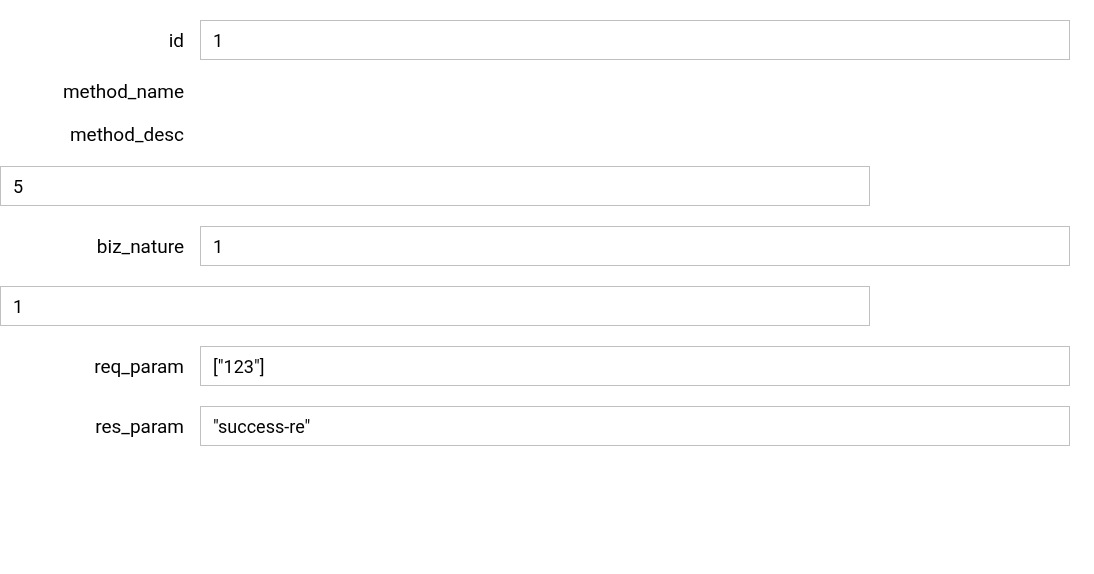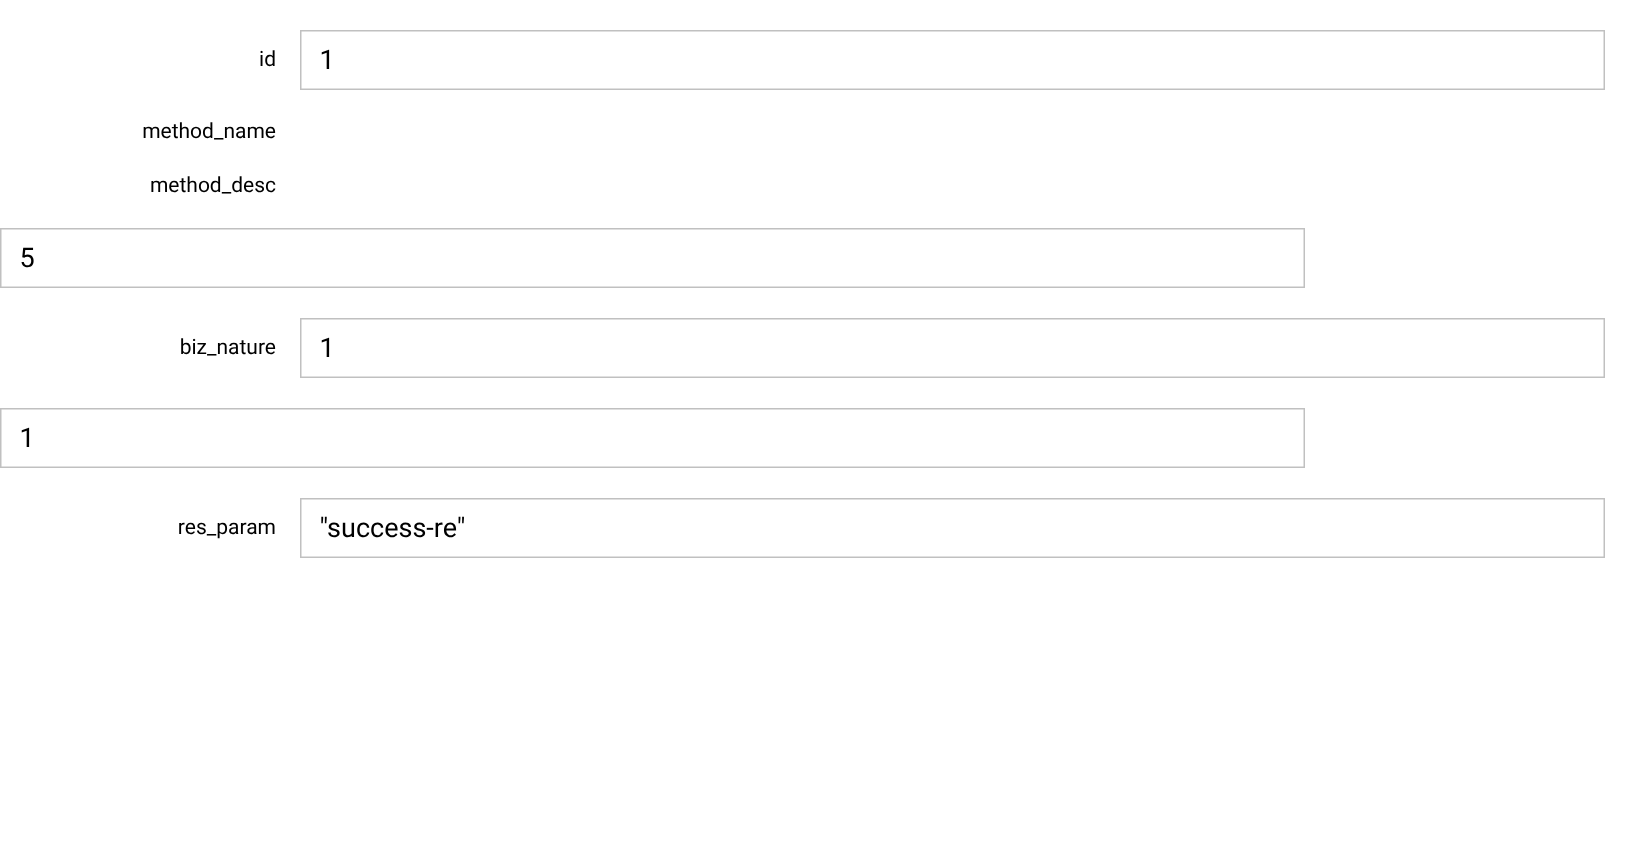--- a/index.html
+++ b/index.html
@@ -19,21 +19,21 @@
     }
     .form-row {
       display: flex;
       align-items: center;
       margin-bottom: 20px;
     }
     .form-label {
       width: 200px;
       text-align: right;
       padding-right: 16px;
-      font-size: 14px;
+      font-size: 19px;
       color: #000;
     }
     .form-input {
       flex: 0 0 870px;
       height: 40px;
       border: 1px solid #c0c0c0;
       padding: 0 12px;
       font-size: 18px;
       font-family: inherit;
       color: #000;
@@ -66,19 +66,23 @@
 
   <div class="form-row">
     <label class="form-label">biz_nature</label>
     <input type="text" class="form-input" value="1" style="">
   </div>
 
   <div class="form-row">
     <input type="text" class="form-input" value="1" style="">
   </div>
 
+  <div class="form-row">
+    <label class="form-label">req_param</label>
+    <input type="text" class="form-input" value="[&quot;123&quot;]" style="">
+  </div>
 
   <div class="form-row">
     <label class="form-label">res_param</label>
     <input type="text" class="form-input" value="&quot;success-re&quot;" style="">
   </div>
 
 </div>
 
 </body></html>

